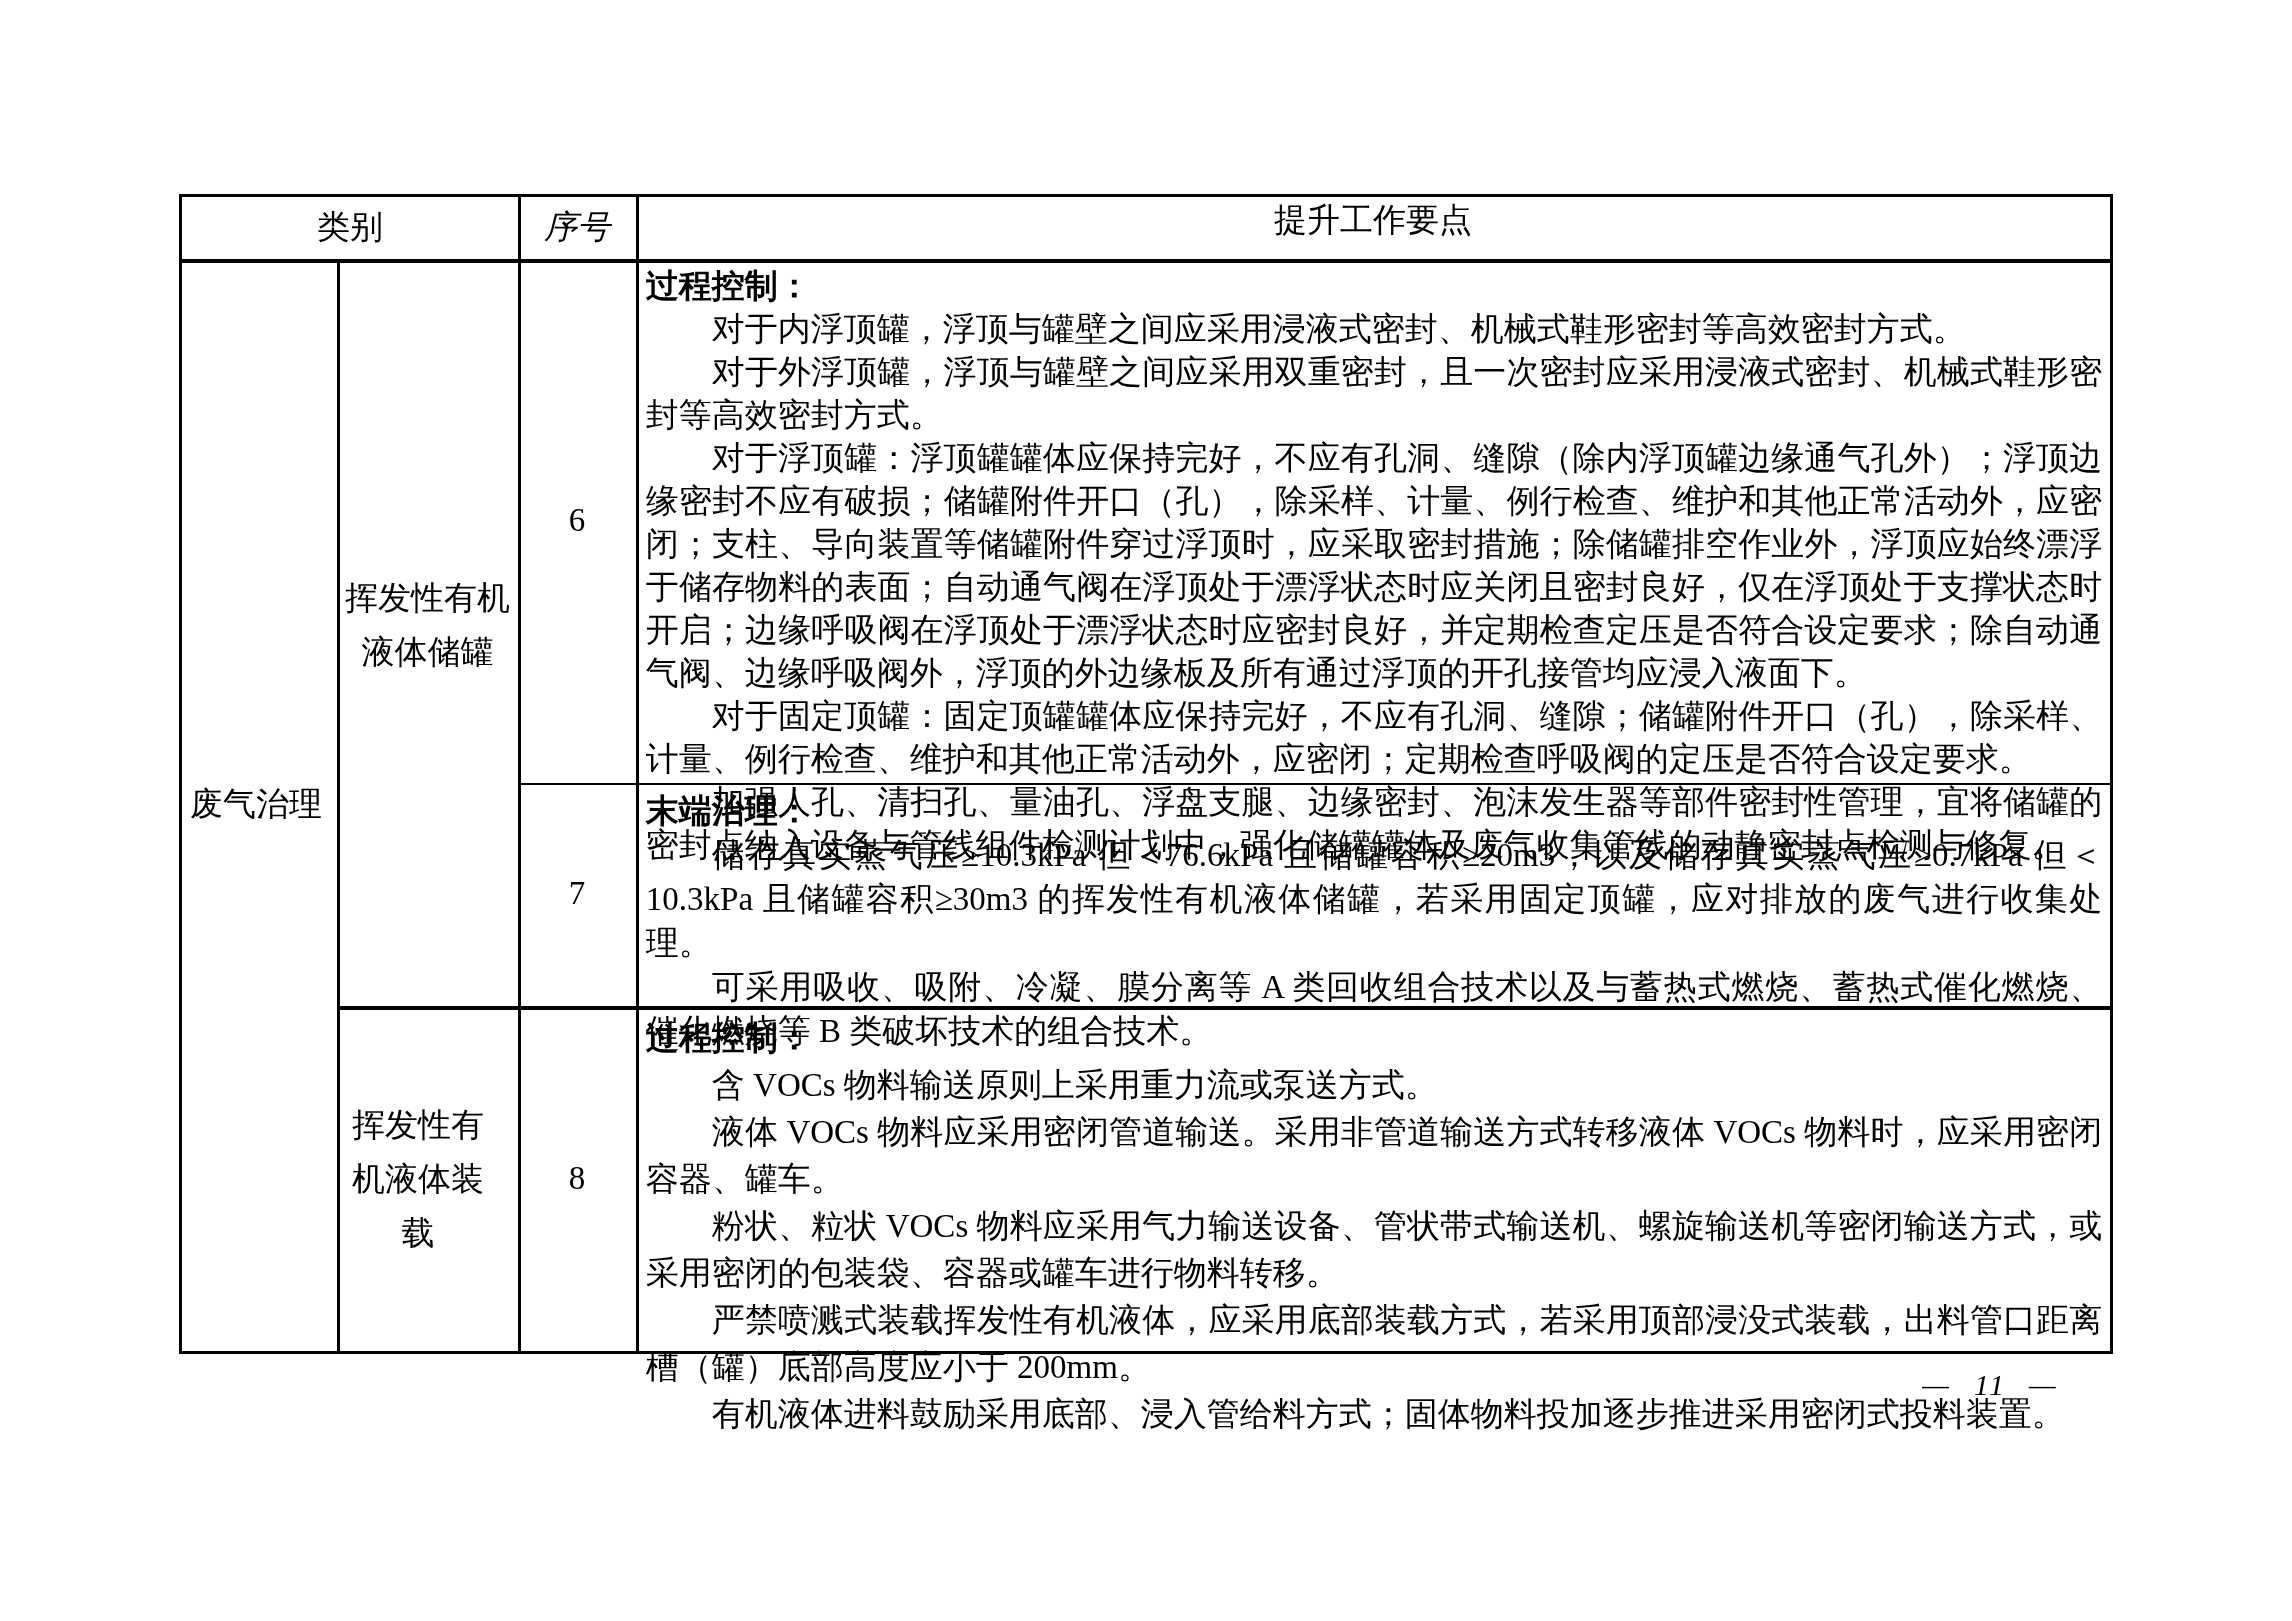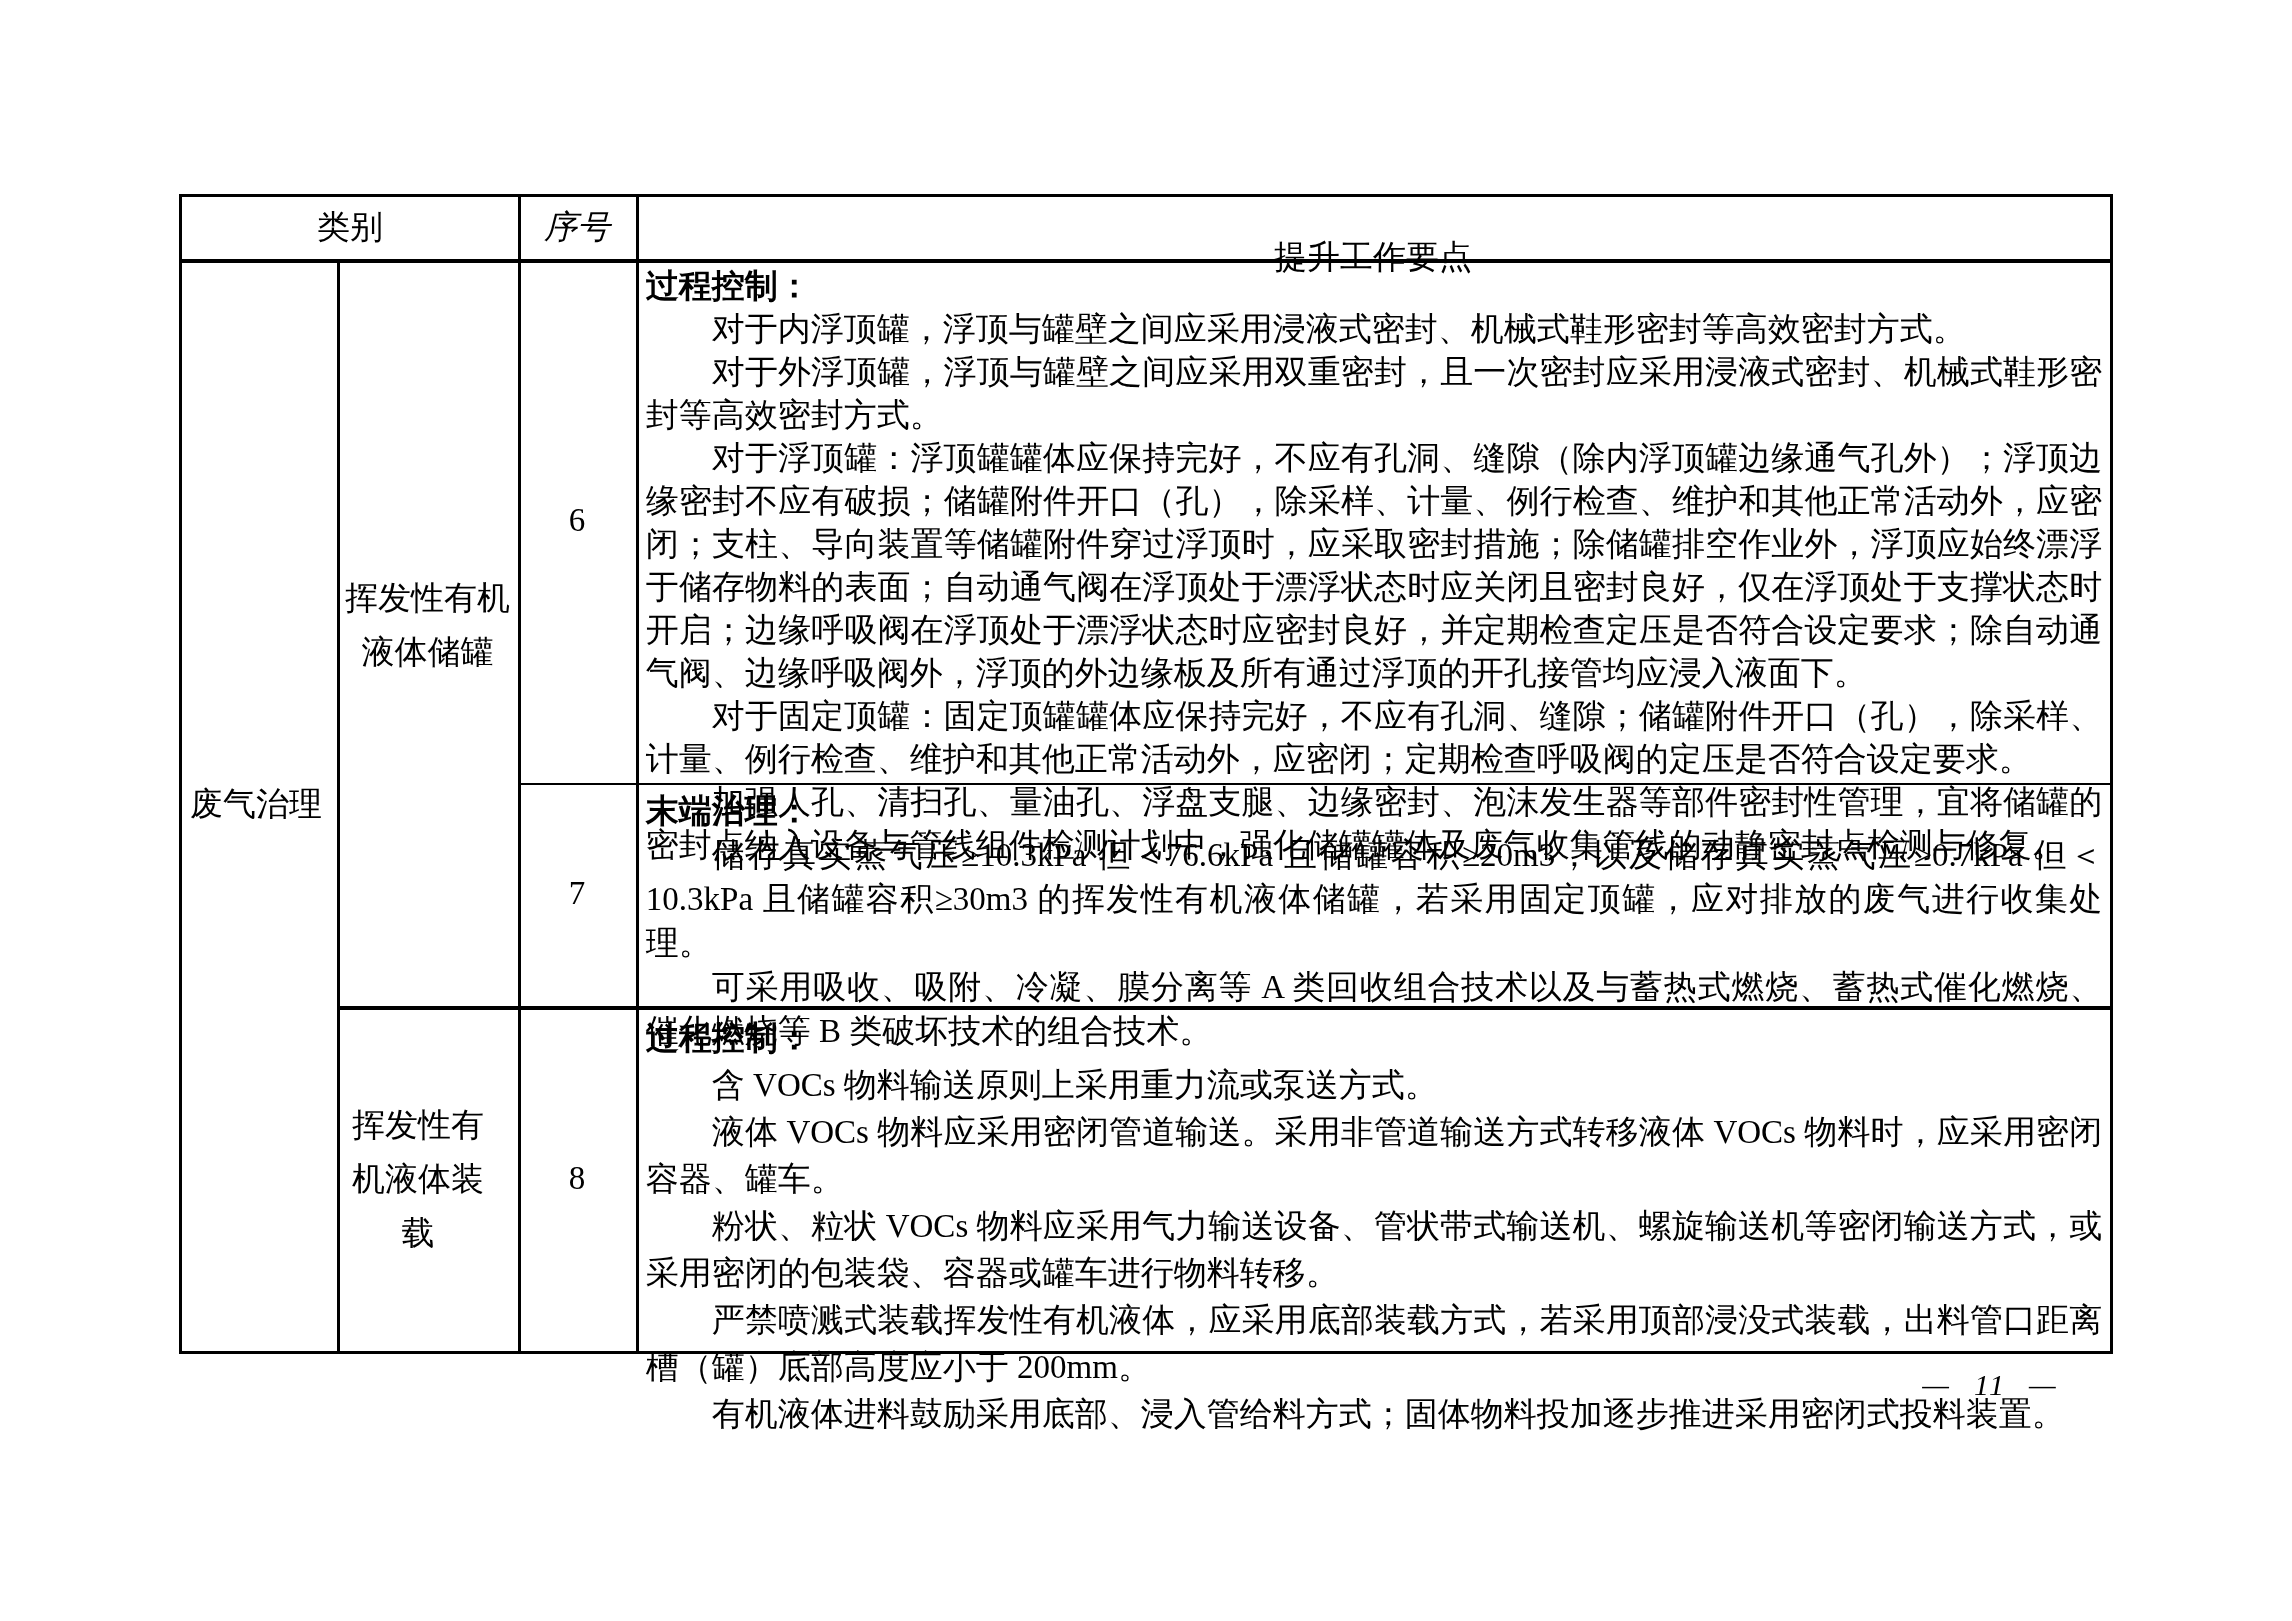--- a/index.html
+++ b/index.html
@@ -26,21 +26,21 @@
   .hl-78 { left:155px; right:0; top:809px; height:3.9px; }
 
   .cell {
     position:absolute; box-sizing:border-box;
     display:flex; align-items:center; justify-content:center;
     text-align:center;
     font-size:33px; line-height:1.45;
   }
   .hdr-category { left:0; top:0; width:336px; height:62px; }
   .hdr-serial   { left:336px; top:0; width:118px; height:62px;font-style:italic; }
-  .hdr-points   { left:454px; top:0; right:0; height:48px;margin-top:37px; }
+  .hdr-points   { left:454px; top:0; right:0; height:48px; }
 
   .cat-cell  { left:0; top:62px; width:148px; bottom:0; }
   .sub-tank  { left:155px; top:54px; width:181px; height:747px; line-height:54px; }
   .sub-load  { left:155px; top:809px; width:162px; bottom:0; line-height:54px; }
   .num6 { left:336px; top:62px;  width:118px; height:524px; }
   .num7 { left:336px; top:586px; width:118px; height:222px; }
   .num8 { left:336px; top:809px; width:118px; bottom:0; }
 
   .content {
     position:absolute; left:454px; right:0; box-sizing:border-box;

